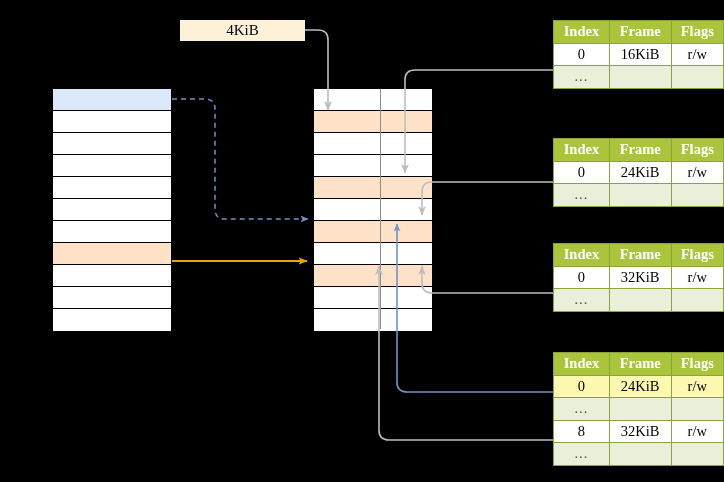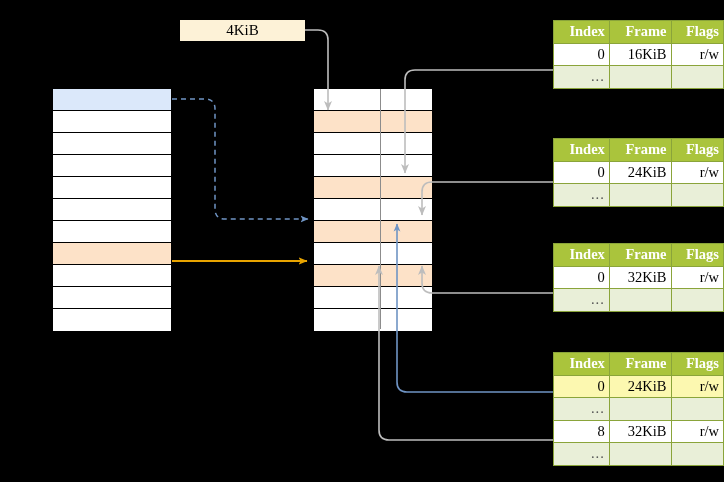--- a/index.html
+++ b/index.html
@@ -16,21 +16,21 @@
 
   
   .chip{position:absolute;background:#fdf2d7;border:1px solid #fdf2d7;
         box-sizing:border-box;display:flex;align-items:center;justify-content:center;
         font-size:15px;line-height:1;color:#000;}
 
   
   .ptable{position:absolute;border-collapse:collapse;background:#fff;
           border:1px solid #6f8a1e;box-sizing:border-box;}
   .ptable td,.ptable th{border:1px solid #8aa43a;padding:1px 4px;
-          font-size:14.5px;line-height:1.35;text-align:right;
+          font-size:14.5px;line-height:1.35;text-align:center;
           font-family:"Liberation Serif",serif;white-space:nowrap;margin-top:28px;}
   .ptable th{background:#aac43c;color:#fff;font-weight:bold;}
   .ptable td.ell{background:#e9efd8;color:#555;letter-spacing:1px;}
   .ptable tr.ellrow td{background:#e9efd8;}
   .ptable td.hl{background:#fcf8b0;}
   .cw-index{width:54px;}
   .cw-frame{width:60px;}
   .cw-flags{width:50px;}
 
   svg.overlay{position:absolute;left:0;top:0;width:724px;height:482px;

